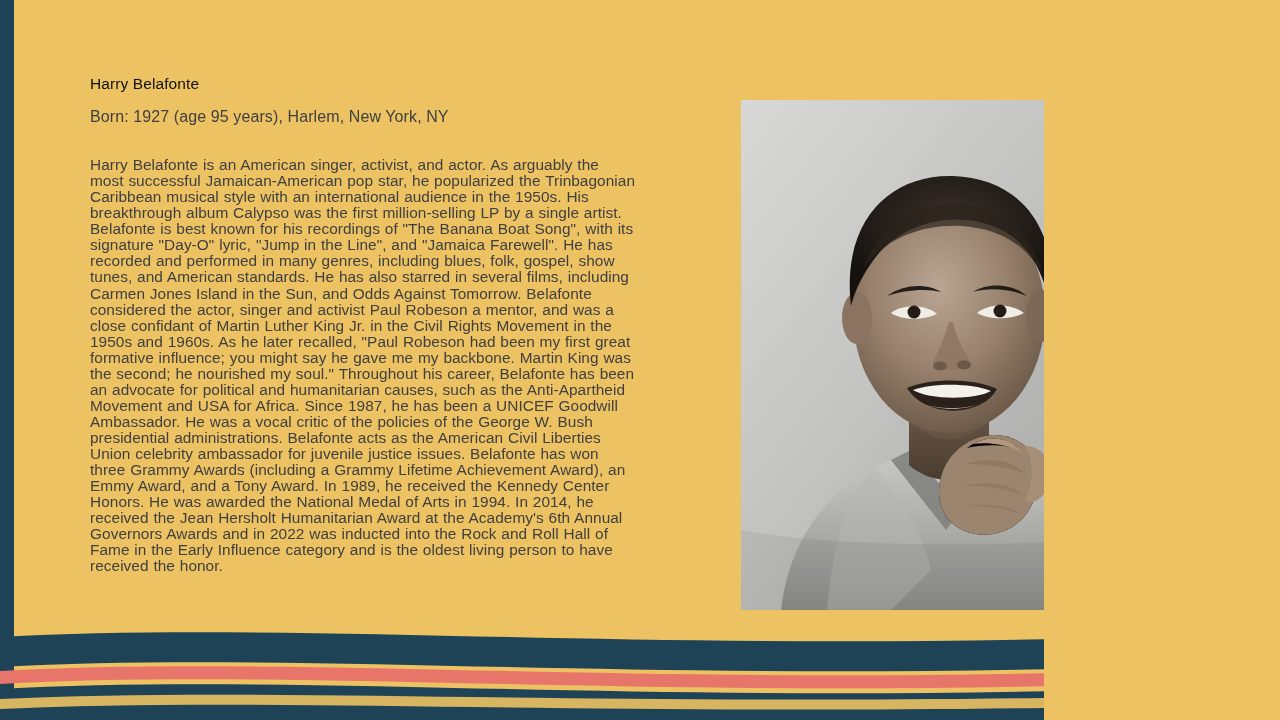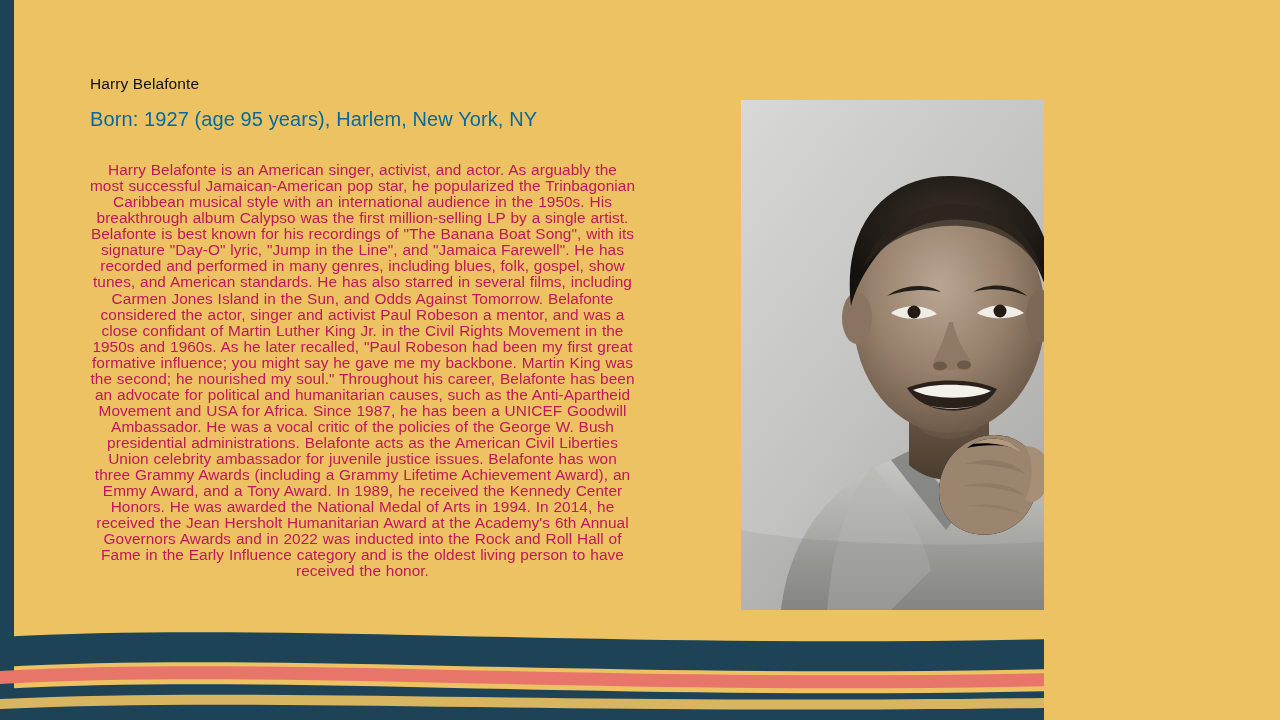--- a/index.html
+++ b/index.html
@@ -35,32 +35,32 @@
     width: 545px;
   }
   .name {
     font-size: 15.5px;
     color: #111111;
     line-height: 1.25;
     margin: 0 0 14px 0;
     letter-spacing: 0.1px;
   }
   .born {
-    font-size: 20px;
-    color: #0369a1;
+    font-size: 16px;
+    color: #404040;
     line-height: 1.25;
     margin: 0 0 30px 0;
     letter-spacing: 0.1px;
   }
   .bio {
     font-size: 15.4px;
-    color: #be185d;
+    color: #404040;
     line-height: 1.04;
     margin: 0;
-    text-align: center;
+    text-align: left;
     letter-spacing: 0.05px;
     word-spacing: 0.5px;
   }
   .photo-frame {
     position: absolute;
     left: 741px;
     top: 100px;
     width: 401px;
     height: 510px;
     background: #cfcfcf;

